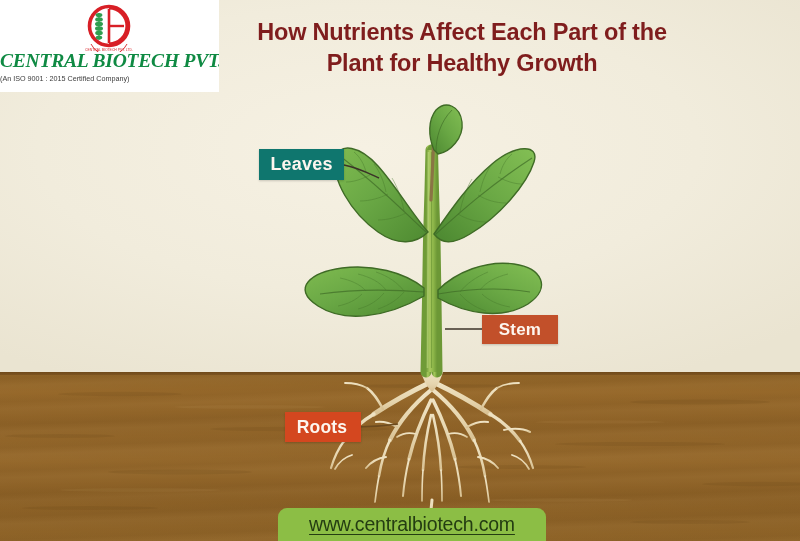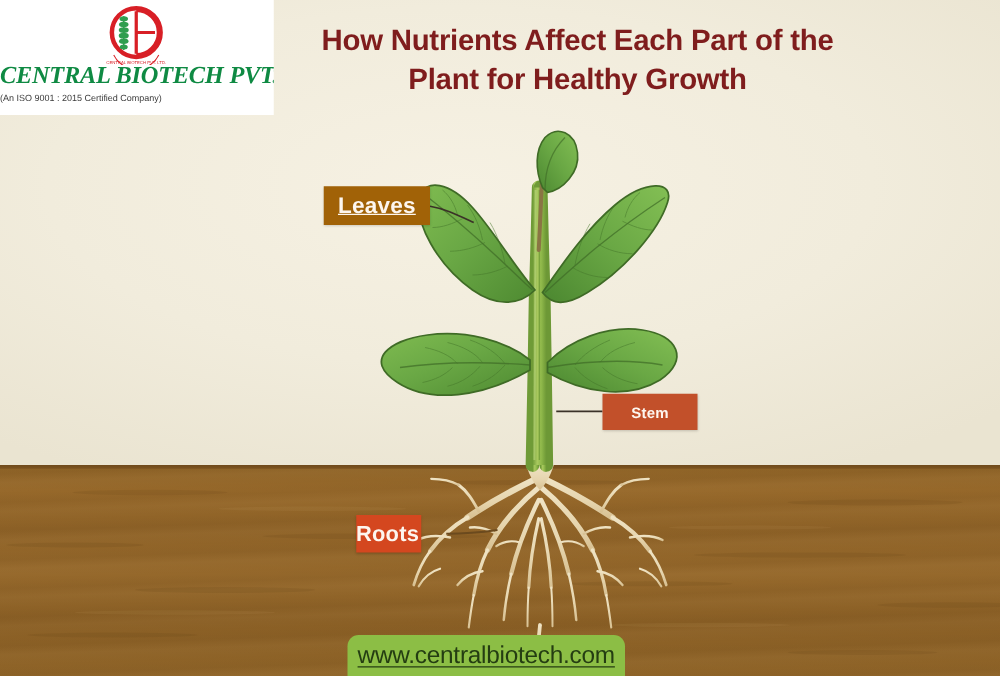--- a/index.html
+++ b/index.html
@@ -123,44 +123,43 @@
     justify-content: center;
     font-family: "Liberation Sans", sans-serif;
     font-weight: bold;
     color: #fdf6ef;
     letter-spacing: 0.2px;
     box-shadow: 0 1px 2px rgba(0,0,0,0.18);
   }
   .badge-leaves {
     left: 259px; top: 149px;
     width: 85px; height: 31px;
-    background: #a16207;
+    background: #0f766e;
     font-size: 18px;
-    text-decoration: underline;
   }
   .badge-stem {
     left: 482px; top: 315px;
     width: 76px; height: 29px;
     background: #c2502a;
-    font-size: 12px;
+    font-size: 17px;
   }
   .badge-roots {
     left: 285px; top: 412px;
-    width: 52px; height: 30px;
+    width: 76px; height: 30px;
     background: #d4471f;
     font-size: 17.5px;
     overflow: hidden;
   }
   .badge-roots span { margin-left: -2px; }
 
   
   .url-band {
     position: absolute;
     left: 278px; top: 508px;
-    width: 222px; height: 33px;
+    width: 268px; height: 33px;
     background: #8cbe45;
     border-radius: 9px 9px 0 0;
     display: flex;
     align-items: center;
     justify-content: center;
   }
   .url-text {
     font-family: "Liberation Sans", sans-serif;
     font-size: 19.5px;
     color: #243d12;

